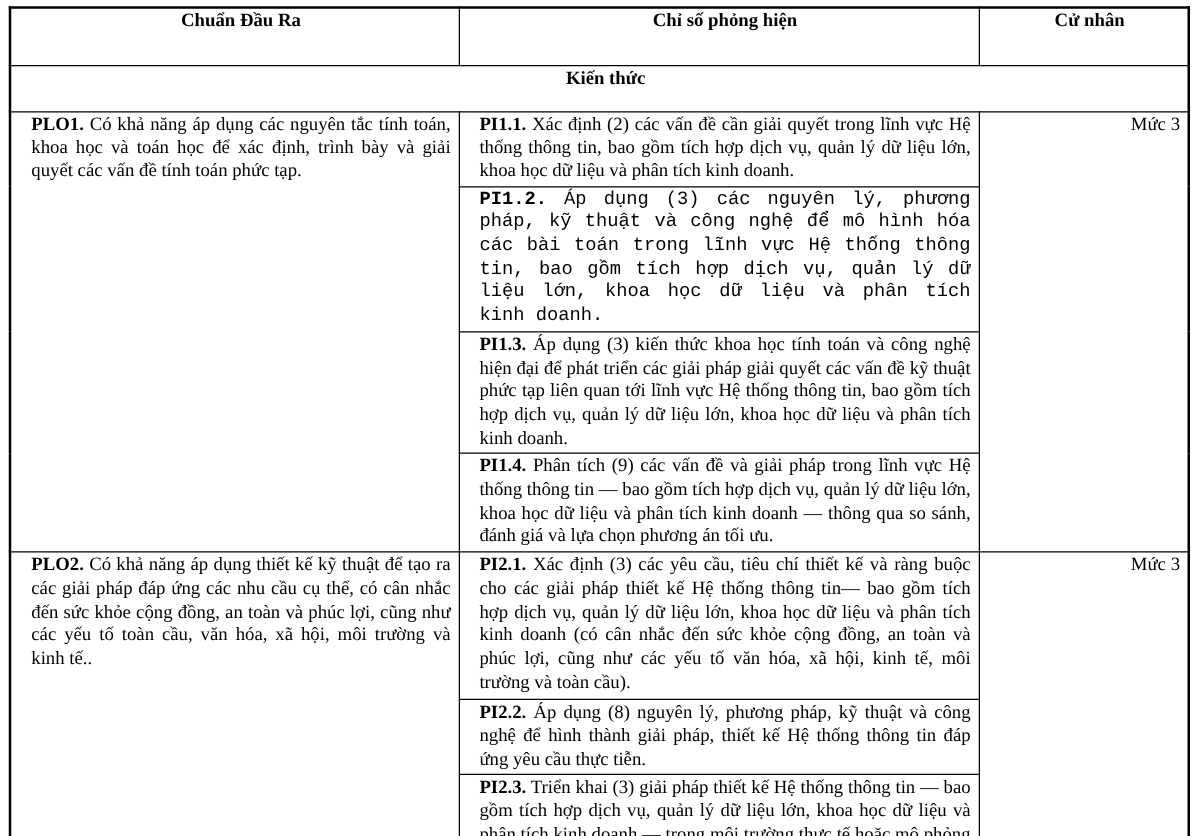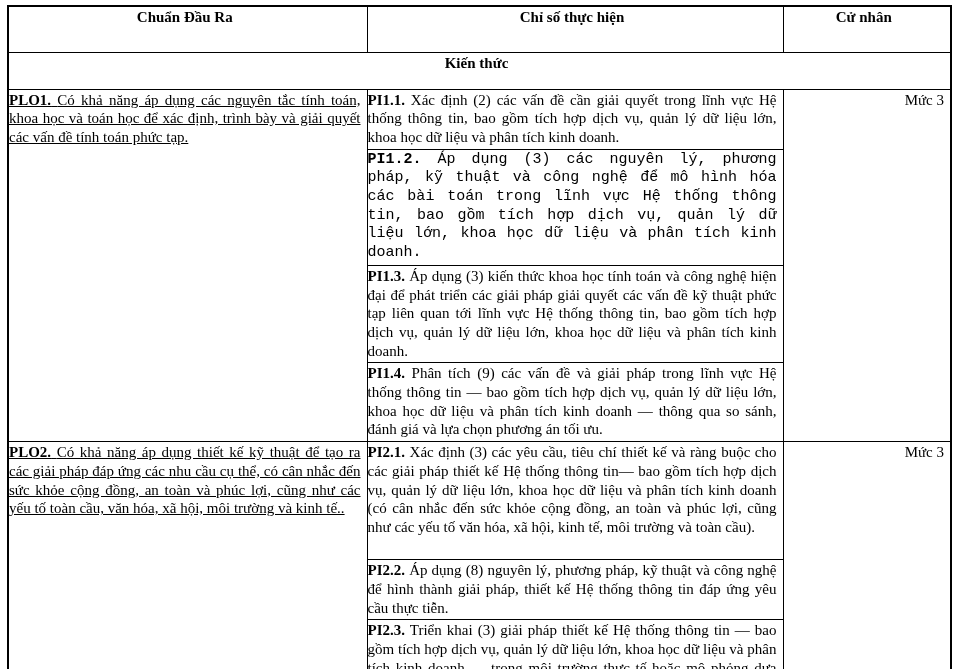--- a/index.html
+++ b/index.html
@@ -29,21 +29,21 @@
     border-collapse: collapse;
     table-layout: fixed;
     border: 2px solid #000000;
     font-size: 15px;
   }
   table.outcomes col.c1 { width: 359px; }
   table.outcomes col.c2 { width: 416px; }
   table.outcomes col.c3 { width: 168px; }
   table.outcomes td {
     border: 1px solid #000000;
-    padding: 1px 6px 2px 0;
+    padding: 1px 6px 2px 16px;
     line-height: 18.7px;
     vertical-align: top;
     overflow: hidden;
   }
   tr.h-header  { height: 46px; }
   tr.h-section { height: 37px; margin-left: 38px; }
   tr.h-pi11 { height: 60px; }
   tr.h-pi12 { height: 77px; font-family: Liberation Mono, monospace; }
   tr.h-pi13 { height: 95px; }
   tr.h-pi14 { height: 75px; }
@@ -58,21 +58,20 @@
   td.section {
     font-weight: bold;
     text-align: center;
     vertical-align: middle;
   }
   td.plo {
     text-align: justify;
     vertical-align: middle;
     padding-left: 8px;
     padding-right: 8px;
-    text-decoration: underline;
   }
   td.pi {
     text-align: justify;
     vertical-align: top;
   }
   td.level {
     text-align: right;
     vertical-align: middle;
   }
   .lbl { font-weight: bold; }
@@ -84,21 +83,21 @@
   <table class="outcomes">
     <colgroup>
       <col class="c1">
         <col class="c2">
         <col class="c3">
     </colgroup>
 
     <tbody>
         <tr class="h-header">
       <td class="hdr">Chuẩn Đầu Ra</td>
-      <td class="hdr">Chỉ số thực hiện</td>
+      <td class="hdr">Chỉ số phỏng hiện</td>
       <td class="hdr">Cử nhân</td>
     </tr>
 
     <tr class="h-section">
       <td class="section" colspan="3">Kiến thức</td>
     </tr>
 
     <tr class="h-pi11">
       <td class="plo" rowspan="4">
         <span class="lbl">PLO1.</span>

